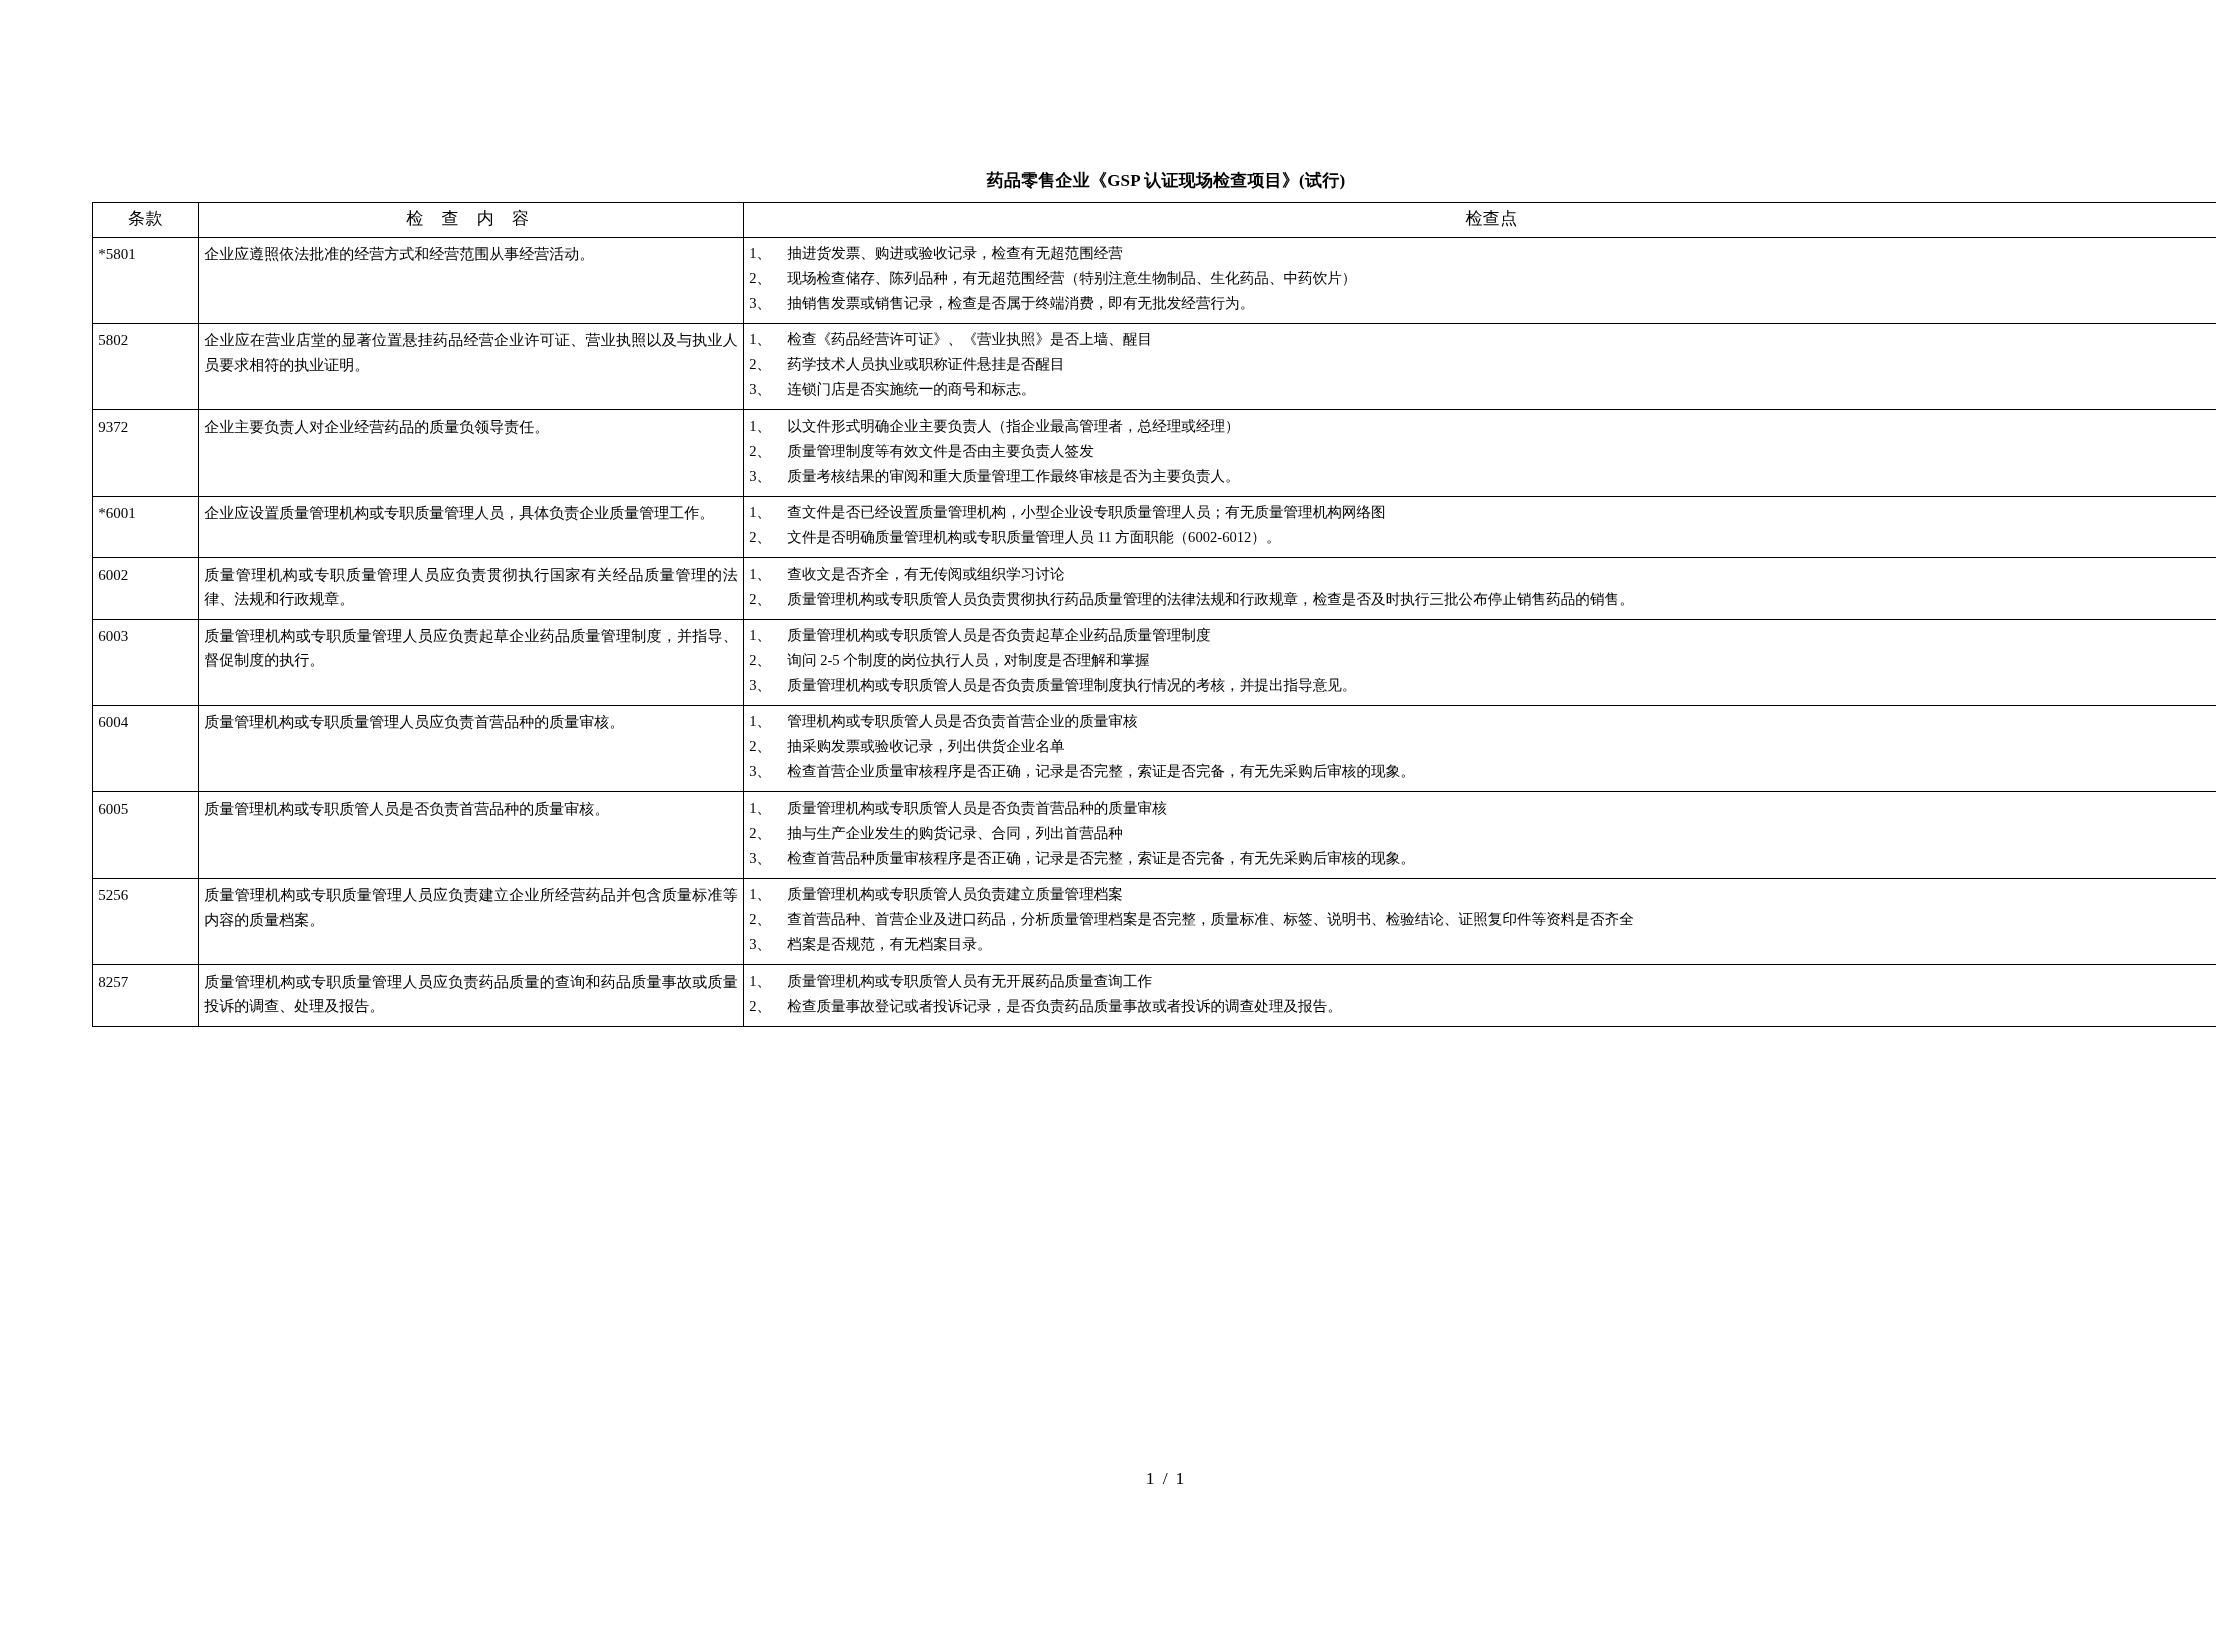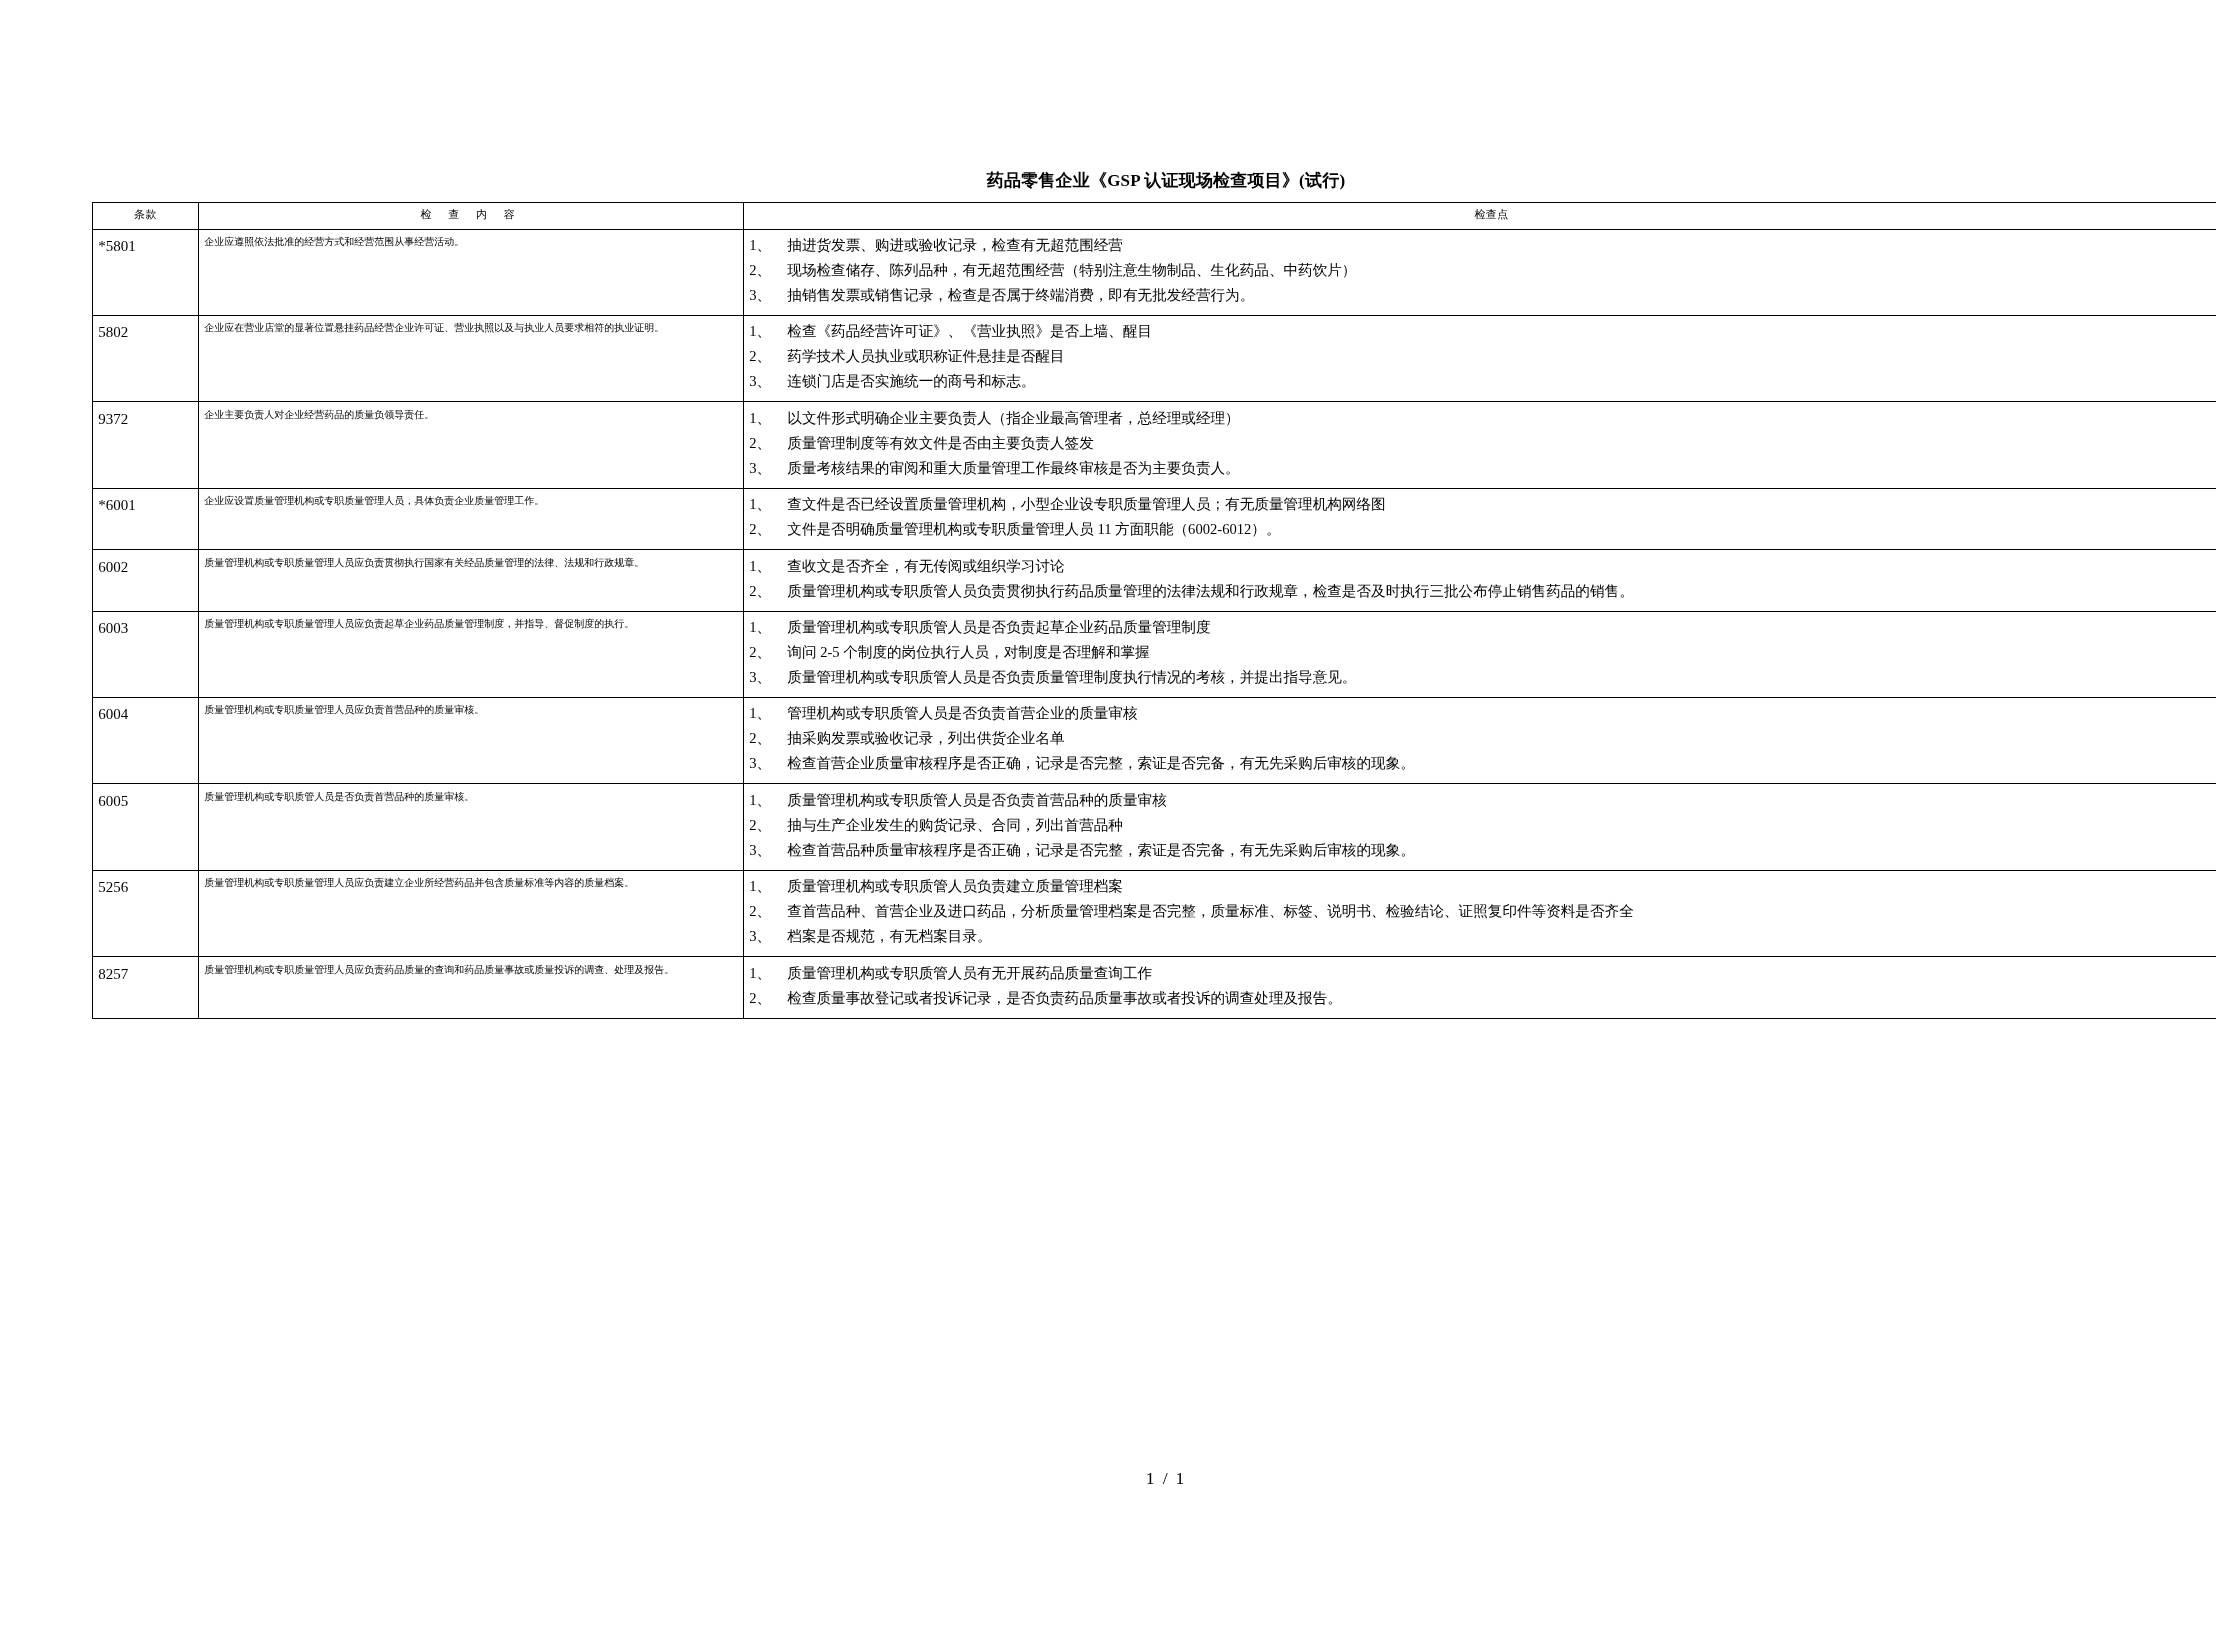--- a/index.html
+++ b/index.html
@@ -45,40 +45,40 @@
     border: 0.9px solid #000000;
     vertical-align: top;
     padding: 4.4px 5.3px 6.2px 5.3px;
   }
   col.c-clause { width: 106px; }
   col.c-content { width: 545px; }
   col.c-points { width: 1496px; }
 
   thead th {
     text-align: center;
-    font-size: 11px;
+    font-size: 17px;
     font-weight: normal;
     padding-top: 5.3px;
     padding-bottom: 6.2px;
     vertical-align: middle;
     margin-left: 9px;
   }
   th.h-clause { letter-spacing: 0.4px; }
   th.h-content { letter-spacing: 7px; }
   th.h-points { letter-spacing: 0.4px; }
 
   td.clause {
     text-align: left;
     font-size: 15px;
     line-height: 1.62;
     padding-right: 7px;
     white-space: nowrap;
   }
   td.content {
-    font-size: 10px;
+    font-size: 15px;
     line-height: 1.62;
     text-align: justify;
     margin-top: 16px;
   }
   td.points {
     font-size: 14.6px;
     line-height: 1.62;
   }
   .pt-row {
     display: flex;

